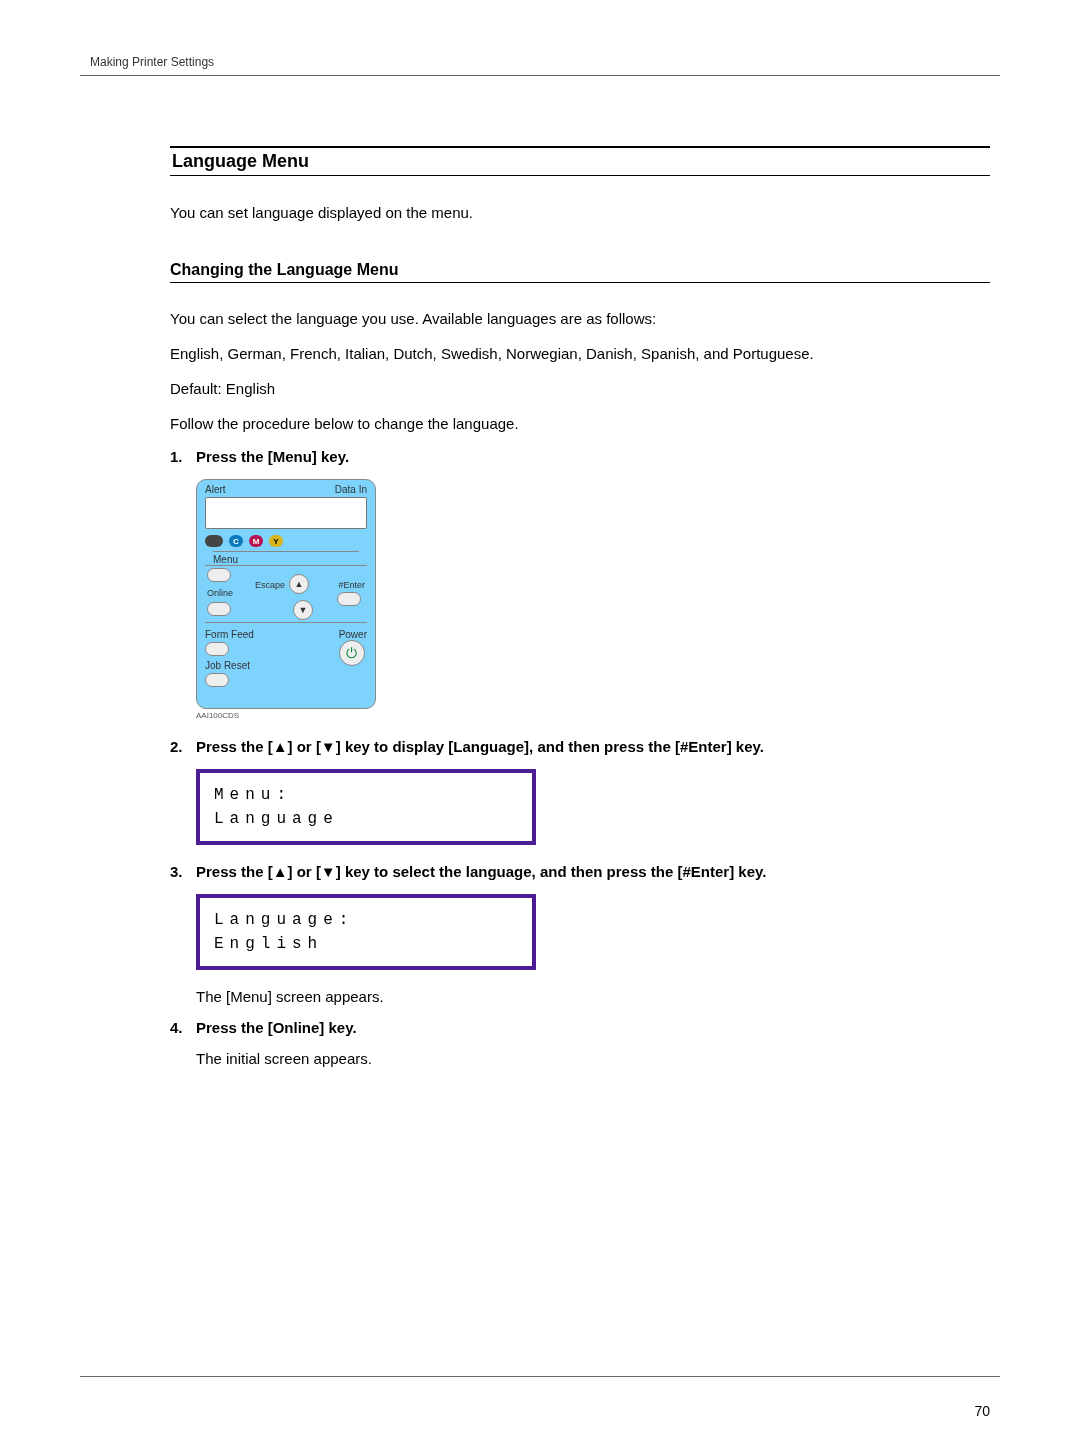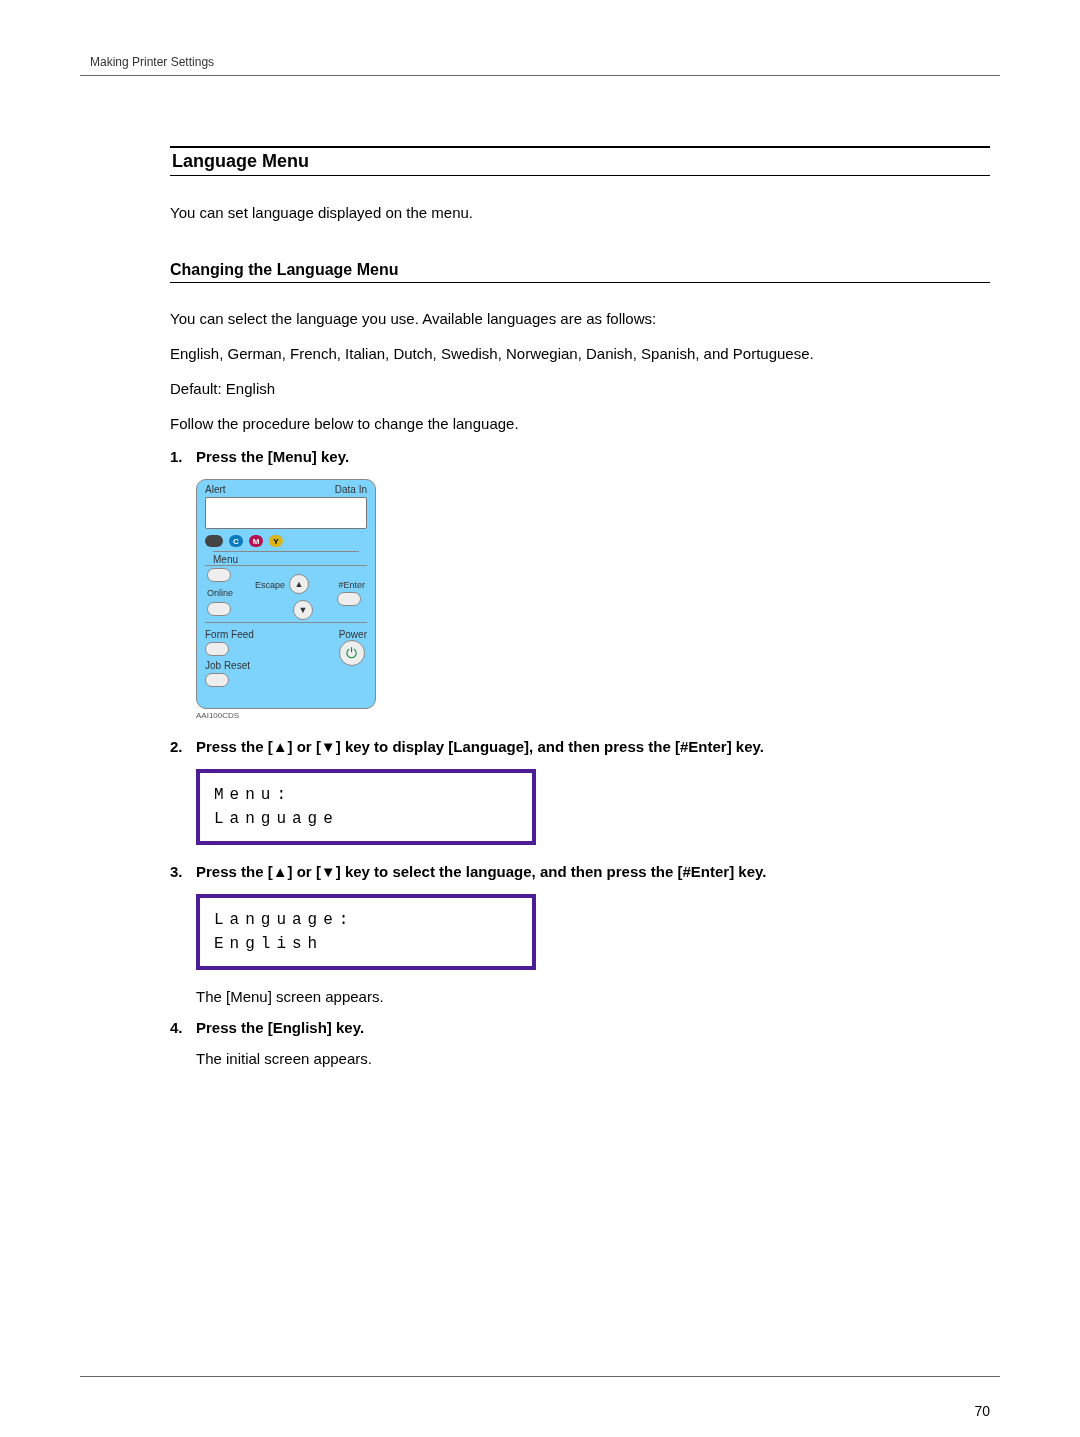--- a/index.html
+++ b/index.html
@@ -271,20 +271,20 @@
       <div class="step-text">Press the [▲] or [▼] key to select the language, and then press the [#Enter] key.</div>
     </div>
     <div class="lcd-box">
       <div>Language:</div>
       <div>English</div>
     </div>
     <div class="step-sub">The [Menu] screen appears.</div>
 
     <div class="step-row">
       <div class="step-num">4.</div>
-      <div class="step-text">Press the [English] key.</div>
+      <div class="step-text">Press the [Online] key.</div>
     </div>
     <div class="step-sub">The initial screen appears.</div>
   </div>
 
   <hr class="footer-rule">
   <div class="page-number">70</div>
 </div>
 
 </body></html>

